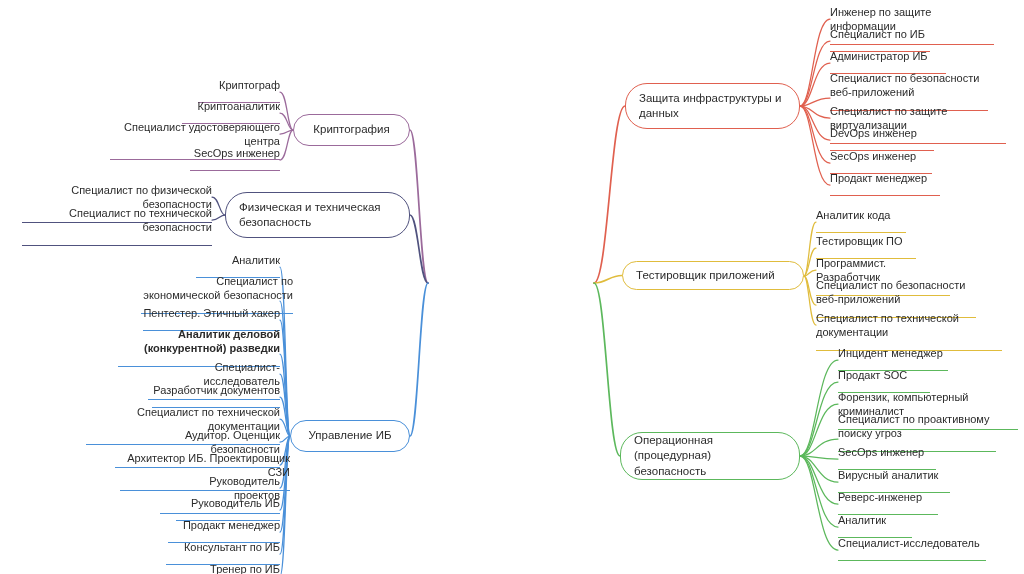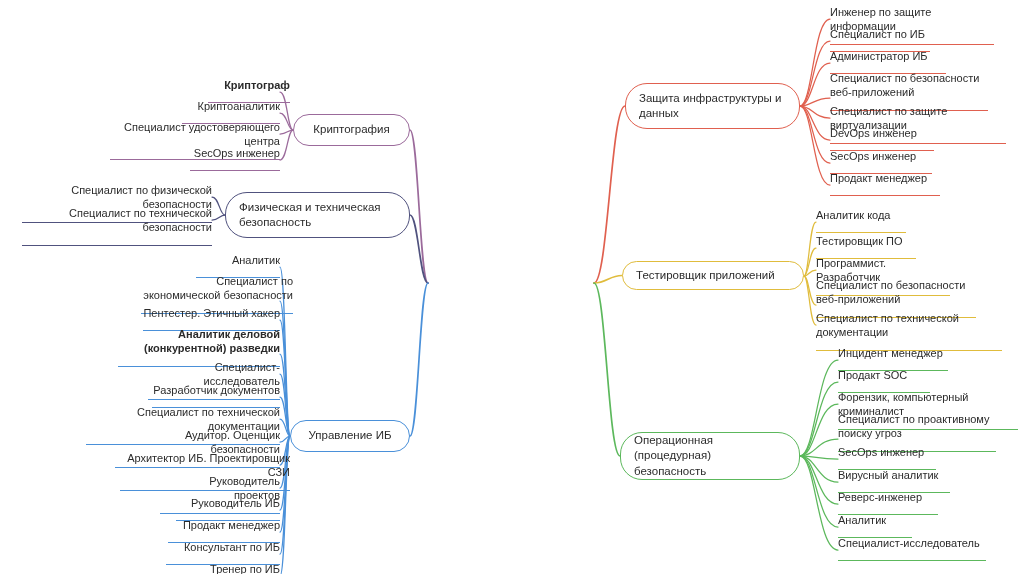--- a/index.html
+++ b/index.html
@@ -130,21 +130,21 @@
       <path d="M 800 456 C 815.96 456, 817.1 504, 838 504" fill="none" stroke="#5cb85c" stroke-width="1.25" stroke-linecap="round"></path>
       <path d="M 800 456 C 815.96 456, 817.1 527, 838 527" fill="none" stroke="#5cb85c" stroke-width="1.25" stroke-linecap="round"></path>
       <path d="M 800 456 C 815.96 456, 817.1 550, 838 550" fill="none" stroke="#5cb85c" stroke-width="1.25" stroke-linecap="round"></path>
     </svg>
 
 
   <div id="nodes-layer">
       <div class="branch-node center-text" style="left: 293px; top: 114px; width: 117px; height: 32px; border-color: rgb(155, 106, 155);">
         <span>Криптография</span>
       </div>
-      <div class="leaf left" style="left: 208px; top: 78px; width: 82px; border-bottom-color: rgb(155, 106, 155); font-weight: bold;"><span>Криптограф</span></div>
+      <div class="leaf left" style="left: 198px; top: 78px; width: 82px; border-bottom-color: rgb(155, 106, 155);"><span>Криптограф</span></div>
       <div class="leaf left" style="left: 182px; top: 99px; width: 98px; border-bottom-color: rgb(155, 106, 155);"><span>Криптоаналитик</span></div>
       <div class="leaf left" style="left: 110px; top: 120px; width: 170px; border-bottom-color: rgb(155, 106, 155);"><span>Специалист удостоверяющего центра</span></div>
       <div class="leaf left" style="left: 190px; top: 146px; width: 90px; border-bottom-color: rgb(155, 106, 155);"><span>SecOps инженер</span></div>
       <div class="branch-node" style="left: 225px; top: 192px; width: 185px; height: 46px; border-color: rgb(80, 82, 126);">
         <span>Физическая и техническая безопасность</span>
       </div>
       <div class="leaf left" style="left: 22px; top: 183px; width: 190px; border-bottom-color: rgb(80, 82, 126);"><span>Специалист по физической безопасности</span></div>
       <div class="leaf left" style="left: 22px; top: 206px; width: 190px; border-bottom-color: rgb(80, 82, 126);"><span>Специалист по технической безопасности</span></div>
       <div class="branch-node center-text" style="left: 290px; top: 420px; width: 120px; height: 32px; border-color: rgb(74, 144, 217);">
         <span>Управление ИБ</span>

